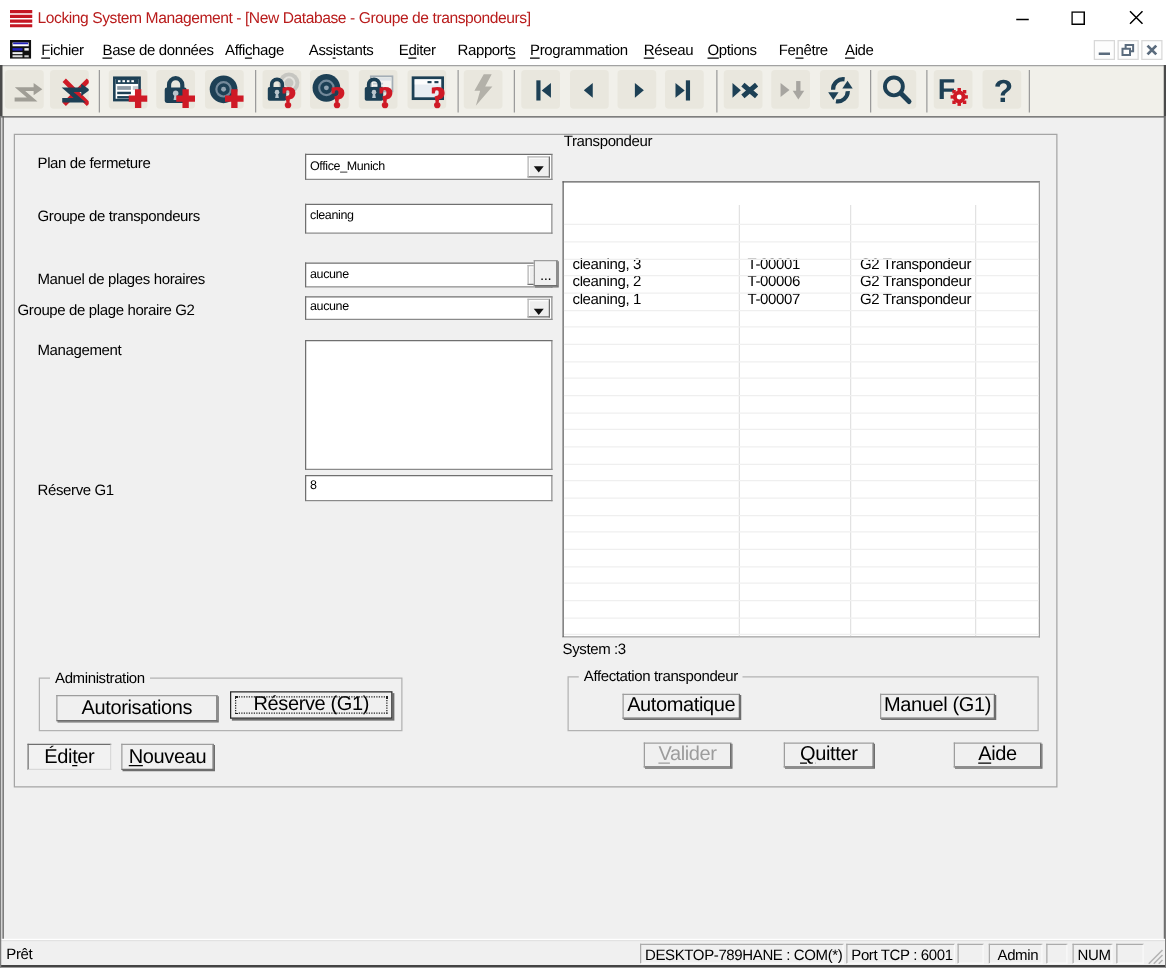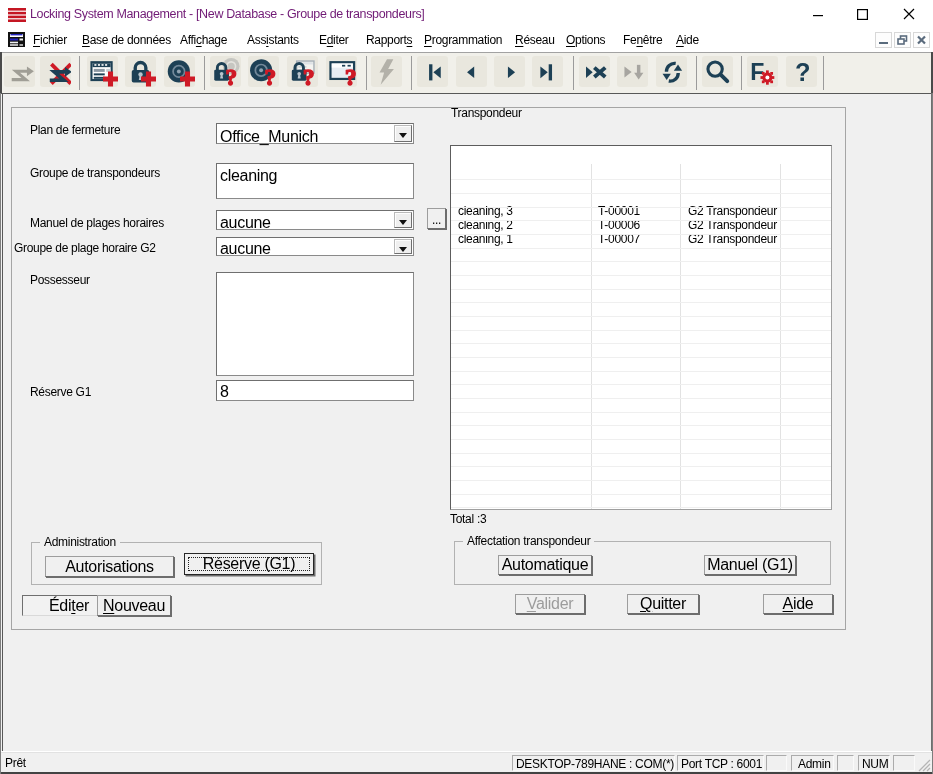--- a/index.html
+++ b/index.html
@@ -3,38 +3,38 @@
 <meta charset="utf-8">
 <style>
 html,body{margin:0;padding:0;}
 body{width:933px;height:774px;overflow:hidden;background:#fff;
  font-family:"Liberation Sans",sans-serif;-webkit-font-smoothing:antialiased;}
 *{box-sizing:border-box;}
 .abs{position:absolute;}
 
 #titlebar{position:absolute;left:0;top:0;width:933px;height:28px;background:#fff;}
 #title-ico{position:absolute;left:8px;top:8px;}
-#title-txt{position:absolute;left:30px;top:7px;font-size:12.5px;letter-spacing:-0.35px;color:#701a75;white-space:nowrap;}
+#title-txt{position:absolute;left:30px;top:7px;font-size:12.5px;letter-spacing:-0.35px;color:#b91c1c;white-space:nowrap;}
 
 #menubar{position:absolute;left:0;top:28px;width:933px;height:24px;background:#fff;font-size:12px;letter-spacing:-0.3px;color:#000;}
 #menubar .mi{position:absolute;top:5px;white-space:nowrap;}
 #menubar u{text-underline-offset:2px;}
 .mdibtn{position:absolute;top:4px;width:17px;height:16px;background:#fdfdfd;border:1px solid #d8d8d8;}
 
 #toolbar{position:absolute;left:0;top:52px;width:933px;height:41px;background:#f1f0ea;border-top:1px solid #a2a2a2;}
 .tcell{position:absolute;top:3px;width:31px;height:31px;background:#e9e7de;border-radius:3px;}
 .tsep{position:absolute;top:3px;width:1px;height:34px;background:#9b9b9b;}
 .tcell svg{position:absolute;left:0.5px;top:1px;}
 
 #client{position:absolute;left:0;top:93px;width:933px;height:658px;background:#f0f0f0;border-top:1px solid #585858;}
 #cl-left{position:absolute;left:2px;top:93px;width:1px;height:658px;background:#585858;}
 #cl-right{position:absolute;left:931px;top:93px;width:1px;height:658px;background:#6f6f6f;}
 #panel{position:absolute;left:11px;top:107px;width:835px;height:523px;border:1px solid #a5a5a5;background:#f0f0f0;}
 .lbl{position:absolute;font-size:12px;letter-spacing:-0.3px;color:#000;white-space:nowrap;}
-.field{position:absolute;left:216px;width:198px;background:#fff;border:1px solid #8a8a8a;border-top-color:#6f6f6f;border-left-color:#6f6f6f;font-size:16px;letter-spacing:-0.3px;color:#000;padding-left:12px;}
+.field{position:absolute;left:244px;width:198px;background:#fff;border:1px solid #8a8a8a;border-top-color:#6f6f6f;border-left-color:#6f6f6f;font-size:10px;letter-spacing:-0.3px;color:#000;padding-left:12px;}
 .field .tx{position:absolute;left:3px;top:2px;white-space:nowrap;}
 .drop{position:absolute;right:1px;top:1px;bottom:1px;width:18px;background:#efefef;border:1px solid #b9b9b9;border-right-color:#6f6f6f;border-bottom-color:#6f6f6f;box-shadow:inset 1px 1px 0 #fdfdfd;}
 .drop i{position:absolute;left:4px;top:7px;width:0;height:0;border:4px solid transparent;border-top:5px solid #111;}
 
 .btn{position:absolute;background:#f0f0f0;border:1px solid #9d9d9d;border-right-color:#6d6d6d;border-bottom-color:#6d6d6d;box-shadow:1px 1px 0 #6d6d6d;font-size:16px;letter-spacing:-0.3px;color:#000;text-align:center;}
 .btn span{position:relative;}
 .btn u{text-underline-offset:2px;}
 .btn.def{border:1px solid #262626;box-shadow:1.5px 1.5px 0 #6d6d6d;}
 .btn.def:after{content:"";position:absolute;left:3px;top:3px;right:3px;bottom:3px;border:1px dotted #222;}
 .btn.pressed{border:1px solid #6f6f6f;border-right-color:#d9d9d9;border-bottom-color:#d9d9d9;box-shadow:none;background:#f2f2f2;}
@@ -288,30 +288,30 @@
 
 <div id="client"></div>
 <div id="cl-left"></div>
 <div id="cl-right"></div>
 <div id="panel"></div>
 
 <div class="lbl" style="left:30px;top:122.5px">Plan de fermeture</div>
 <div class="lbl" style="left:30px;top:166px">Groupe de transpondeurs</div>
 <div class="lbl" style="left:30px;top:216px">Manuel de plages horaires</div>
 <div class="lbl" style="left:14px;top:240.5px">Groupe de plage horaire G2</div>
-<div class="lbl" style="left:30px;top:272.5px">Possesseur</div>
+<div class="lbl" style="left:30px;top:272.5px">Management</div>
 <div class="lbl" style="left:30px;top:384.5px">Réserve G1</div>
 
 <div class="field" style="top:123px;height:21px">
     <span class="tx" style="top:4px">Office_Munich</span>
     <span class="drop">
       <i></i>
     </span>
   </div>
-<div class="field" style="top:163px;height:36px">
+<div class="field" style="top:163px;height:24px">
     <span class="tx" style="top:3px">cleaning</span>
   </div>
 <div class="field" style="top:210px;height:20px">
     <span class="tx" style="top:3px">aucune</span>
     <span class="drop">
       <i></i>
     </span>
   </div>
 <div class="btn" style="left:427px;top:208px;width:19px;height:21px;font-size:12px;line-height:23px">...</div>
 <div class="field" style="top:237px;height:19px">
@@ -363,34 +363,34 @@
       <div class="grow" style="top:252.62px"></div>
       <div class="grow" style="top:266.28px"></div>
       <div class="grow" style="top:279.94px"></div>
       <div class="grow" style="top:293.60px"></div>
       <div class="grow" style="top:307.26px"></div>
       <div class="grow" style="top:320.92px"></div>
       <div class="grow" style="top:334.58px"></div>
       <div class="grow" style="top:348.24px"></div>
     </div>
 </div>
-<div class="lbl" style="left:450px;top:511.5px">Total :3</div>
+<div class="lbl" style="left:450px;top:511.5px">System :3</div>
 
 <div class="gbox" style="left:31px;top:542px;width:291px;height:43px">
     <b>Administration</b>
   </div>
 <div class="btn" style="left:45px;top:556px;width:129px;height:21px;line-height:19px"><span>Autorisations</span></div>
 <div class="btn def" style="left:184px;top:553px;width:130px;height:22px;line-height:20px"><span>Réserve (G1)</span></div>
 <div class="gbox" style="left:454px;top:541px;width:377px;height:44px">
     <b>Affectation transpondeur</b>
   </div>
 <div class="btn" style="left:498px;top:555px;width:94px;height:20px;line-height:18px"><span>Automatique</span></div>
 <div class="btn" style="left:704px;top:555px;width:92px;height:20px;line-height:18px"><span>Manuel (G1)</span></div>
 
-<div class="btn pressed" style="left:22px;top:595px;width:94px;height:21px;line-height:19px"><span>Édi<u>t</u>er</span></div>
+<div class="btn pressed" style="left:22px;top:595px;width:67px;height:21px;line-height:19px"><span>Édi<u>t</u>er</span></div>
 <div class="btn" style="left:97px;top:595px;width:74px;height:21px;line-height:19px"><span><u>N</u>ouveau</span></div>
 <div class="btn dis" style="left:515px;top:594px;width:70px;height:20px;line-height:18px"><span><u>V</u>alider</span></div>
 <div class="btn" style="left:627px;top:594px;width:72px;height:20px;line-height:18px"><span><u>Q</u>uitter</span></div>
 <div class="btn" style="left:763px;top:594px;width:70px;height:20px;line-height:18px"><span><u>A</u>ide</span></div>
 
 <div id="status">
   <div class="abs" style="left:5px;top:3px">Prêt</div>
   <div class="sp" style="left:512px;width:163px">
       <span>DESKTOP-789HANE : COM(*)</span>
     </div>

